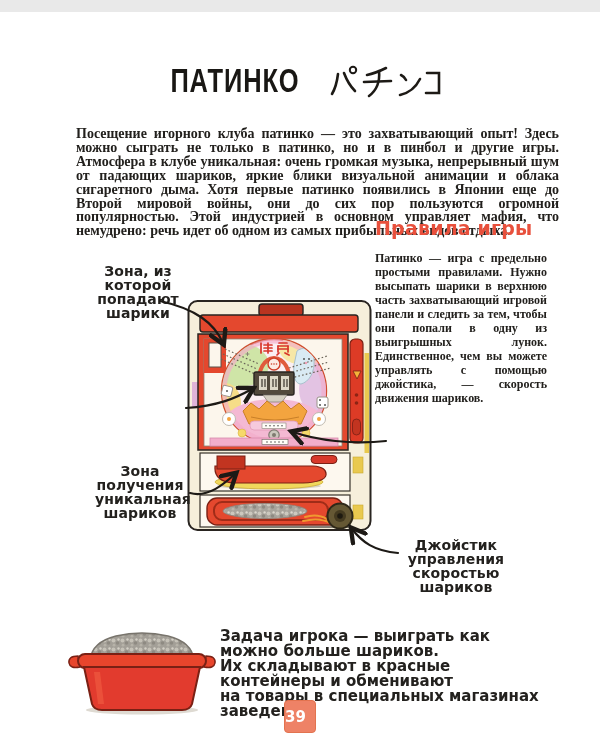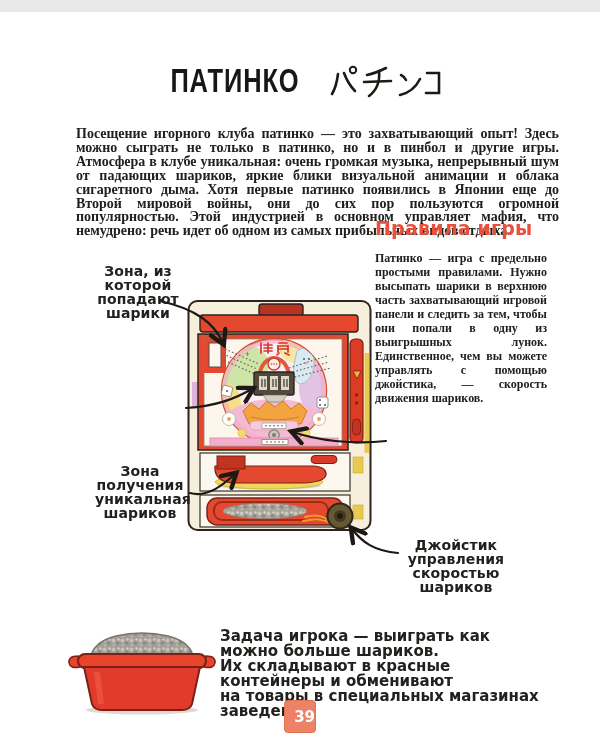--- a/index.html
+++ b/index.html
@@ -45,21 +45,21 @@
   .lbl-joystick{left:366px;top:526px;width:180px;text-align:center;}
   
   .footer-note{
     position:absolute;left:220px;top:617px;width:332px;
     font-family:"DejaVu Sans",sans-serif;font-size:15px;font-weight:bold;
     line-height:15px;color:#23211e;text-align:left;white-space:pre-line;
   }
   .page-badge{
     position:absolute;left:284px;top:688px;width:30px;height:31px;
     background:#ee8266;border:1px solid #e2734f;border-radius:4px;
-    display:flex;align-items:center;justify-content:flex-end;
+    display:flex;align-items:center;justify-content:flex-start;
     font-family:"DejaVu Sans",sans-serif;font-weight:bold;font-size:15px;color:#fff;
   }
   
   .machine-wrap{position:absolute;left:185px;top:283px;width:190px;height:240px;}
   .container-wrap{position:absolute;left:66px;top:608px;width:152px;height:96px;}
   .arrows{position:absolute;left:0;top:0;width:600px;height:750px;pointer-events:none;}
   svg{display:block;}
 </style>
 </head>
 <body>

